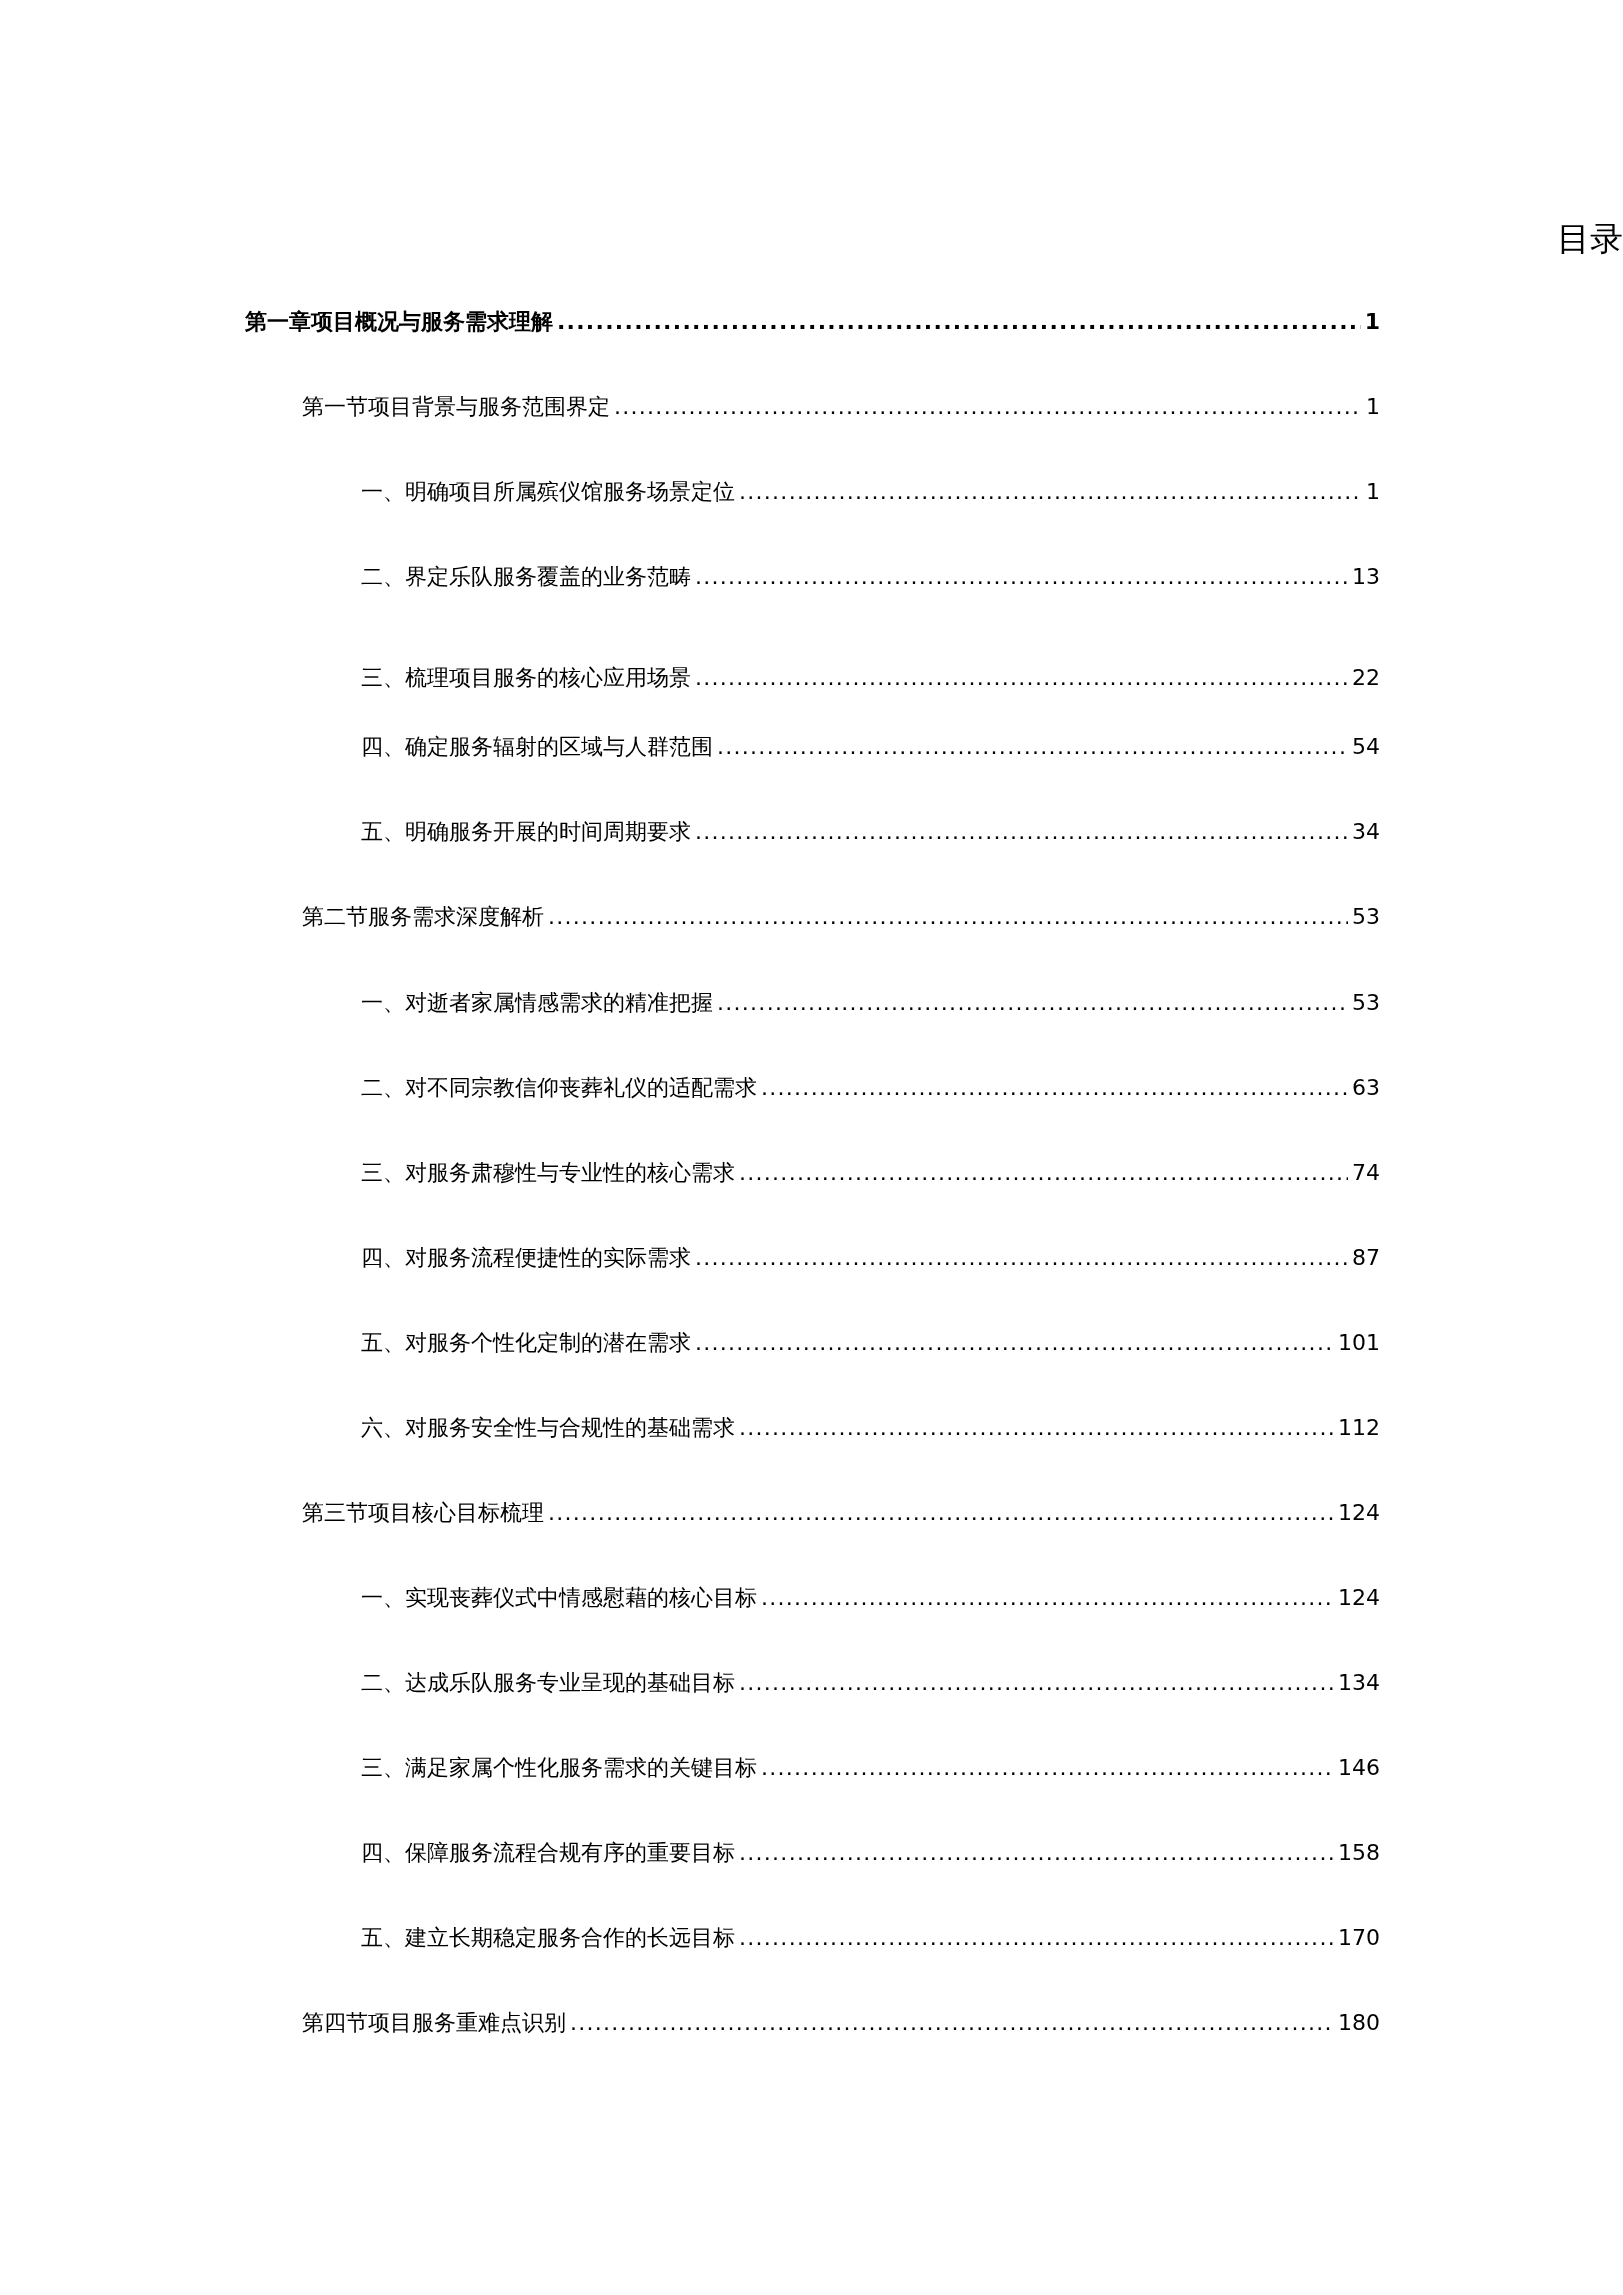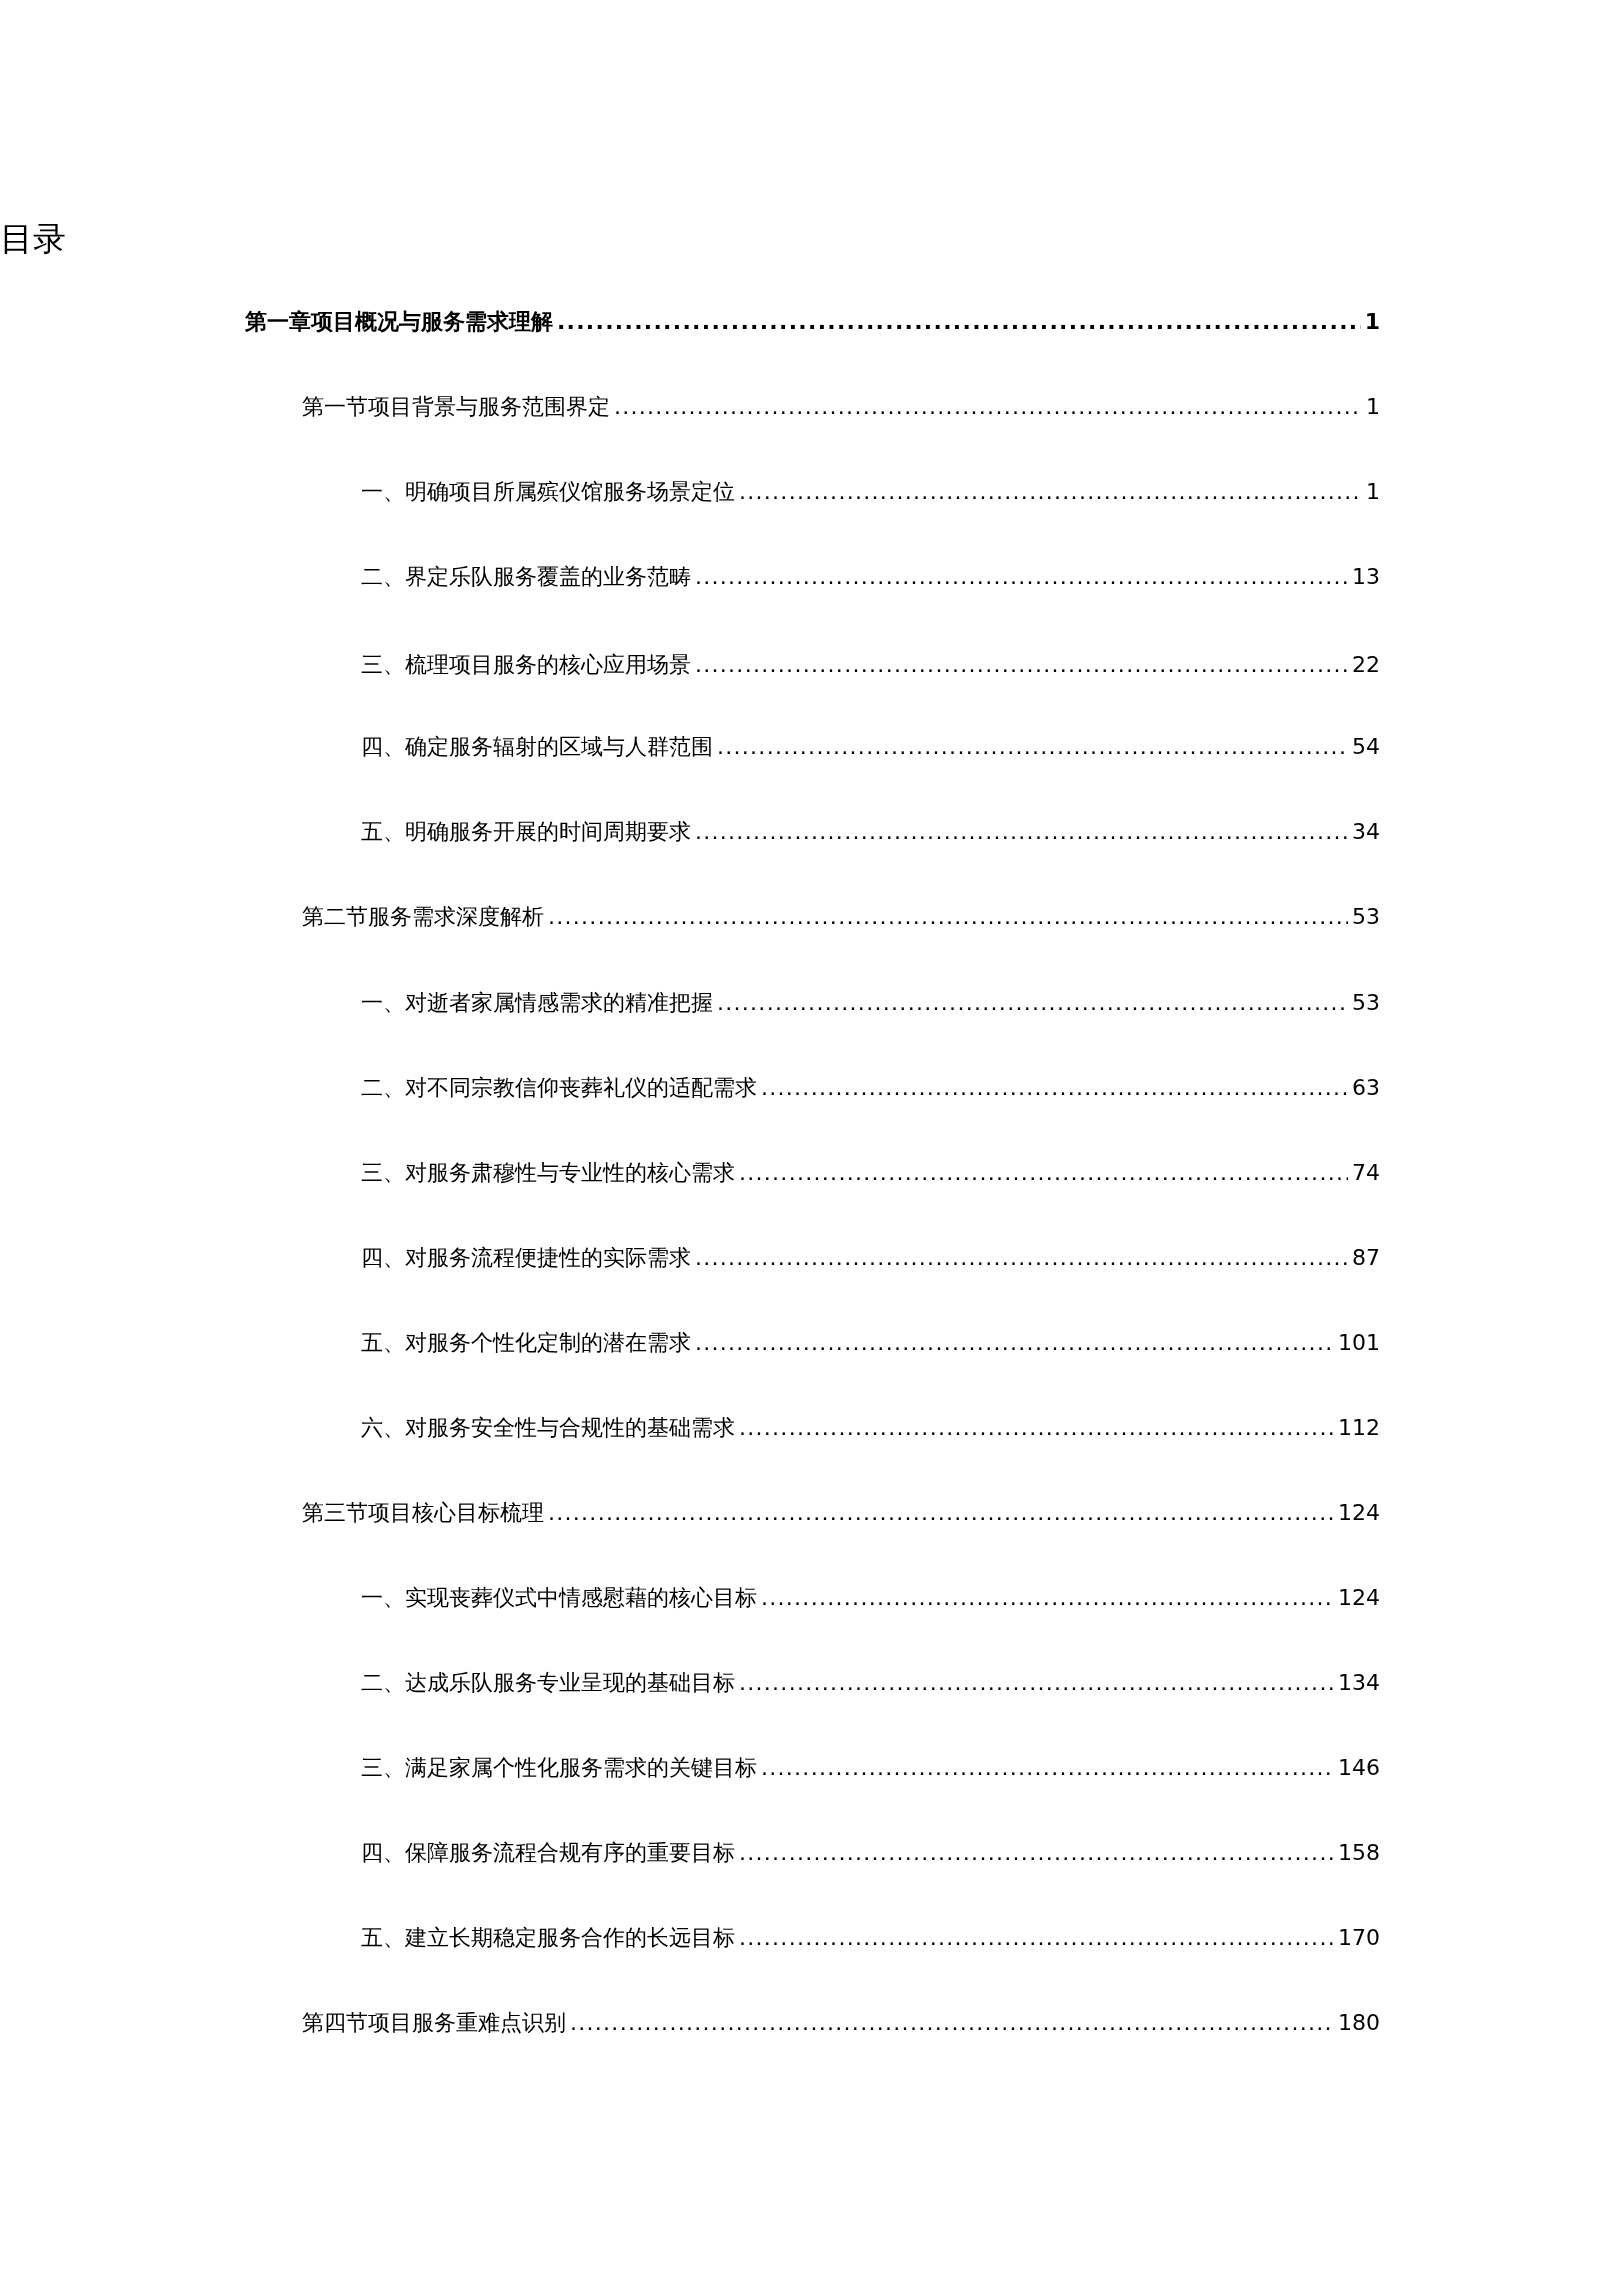--- a/index.html
+++ b/index.html
@@ -3,21 +3,21 @@
 <meta charset="utf-8">
 <style>
   html, body { margin: 0; padding: 0; background: #ffffff; }
   body {
     width: 1623px; height: 2295px; position: relative; overflow: hidden;
     font-family: "DejaVu Sans", "Liberation Sans", sans-serif;
     color: #000000;
   }
   .page { position: absolute; left: 0; top: 0; width: 1623px; height: 2295px; }
   .toc-title {
-    position: absolute; top: 213px; left: 0; width: 1623px; text-align: left;
+    position: absolute; top: 213px; left: 0; width: 1623px; text-align: right;
     font-size: 33px; line-height: 52px; font-weight: normal;
   }
   .toc-list { position: absolute; top: 296px; left: 0; width: 1623px; margin: 0; padding: 0; list-style: none; }
   .toc-row {
     position: absolute; height: 52px; display: flex; align-items: baseline;
     right: 243px; font-size: 22px; line-height: 52px; white-space: nowrap;
   }
   .toc-row.lvl1 { left: 245px; font-weight: bold; }
   .toc-row.lvl2 { left: 302px; }
   .toc-row.lvl3 { left: 361px; }
@@ -51,21 +51,21 @@
     <div class="toc-row lvl3" style="top:170px">
       <span class="toc-text">一、明确项目所属殡仪馆服务场景定位</span>
       <span class="toc-leader"></span>
       <span class="toc-page">1</span>
     </div>
     <div class="toc-row lvl3" style="top:255px">
       <span class="toc-text">二、界定乐队服务覆盖的业务范畴</span>
       <span class="toc-leader"></span>
       <span class="toc-page">13</span>
     </div>
-    <div class="toc-row lvl3" style="top:343px">
+    <div class="toc-row lvl3" style="top:356px">
       <span class="toc-text">三、梳理项目服务的核心应用场景</span>
       <span class="toc-leader"></span>
       <span class="toc-page">22</span>
     </div>
     <div class="toc-row lvl3" style="top:425px">
       <span class="toc-text">四、确定服务辐射的区域与人群范围</span>
       <span class="toc-leader"></span>
       <span class="toc-page">54</span>
     </div>
     <div class="toc-row lvl3" style="top:510px">

